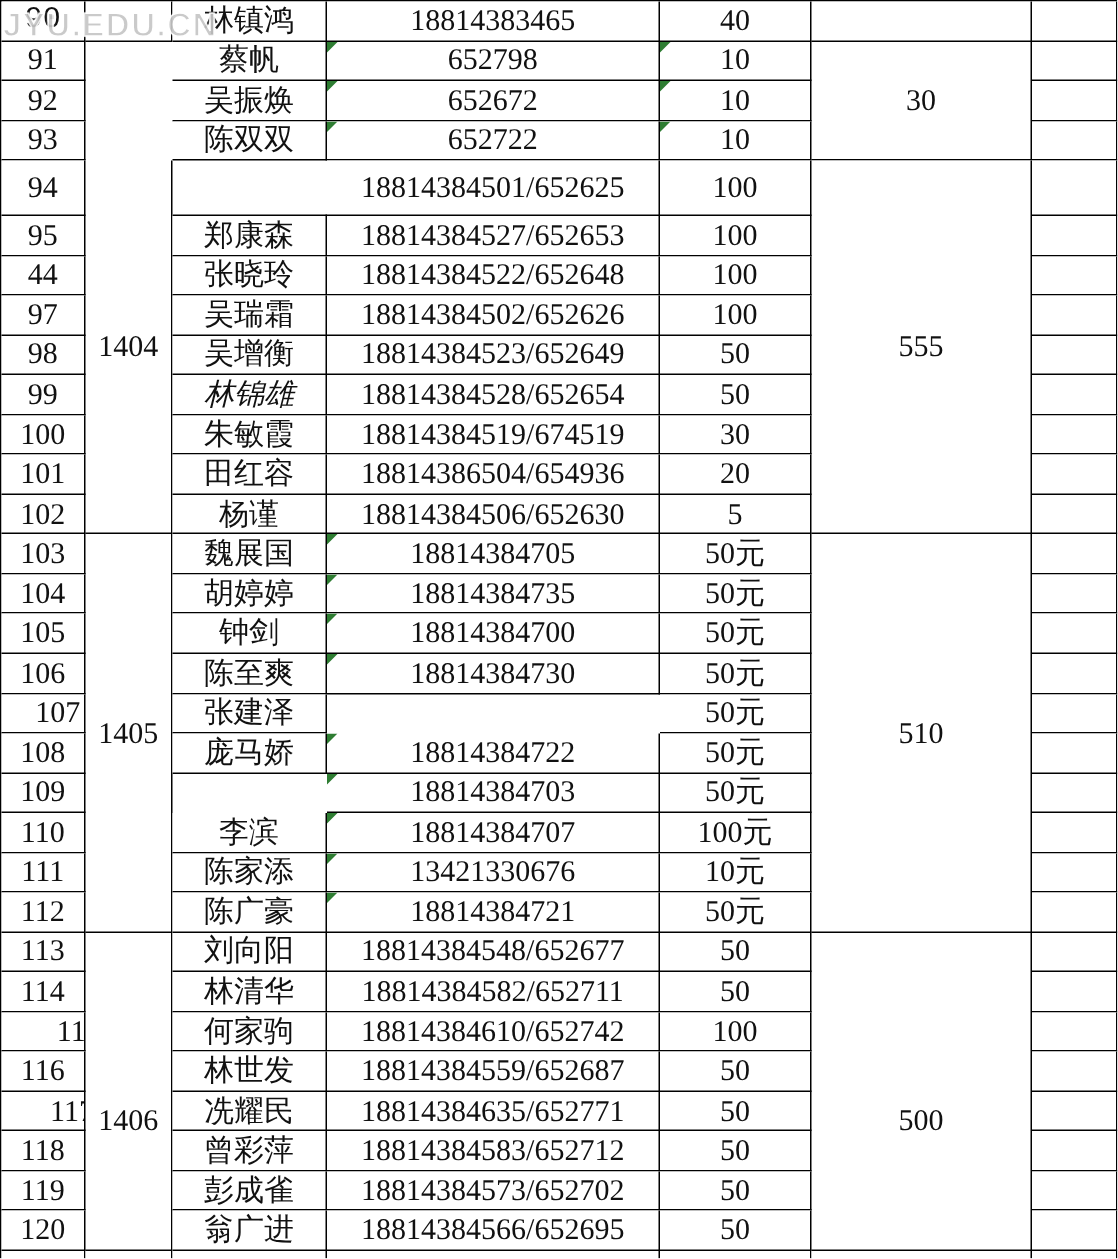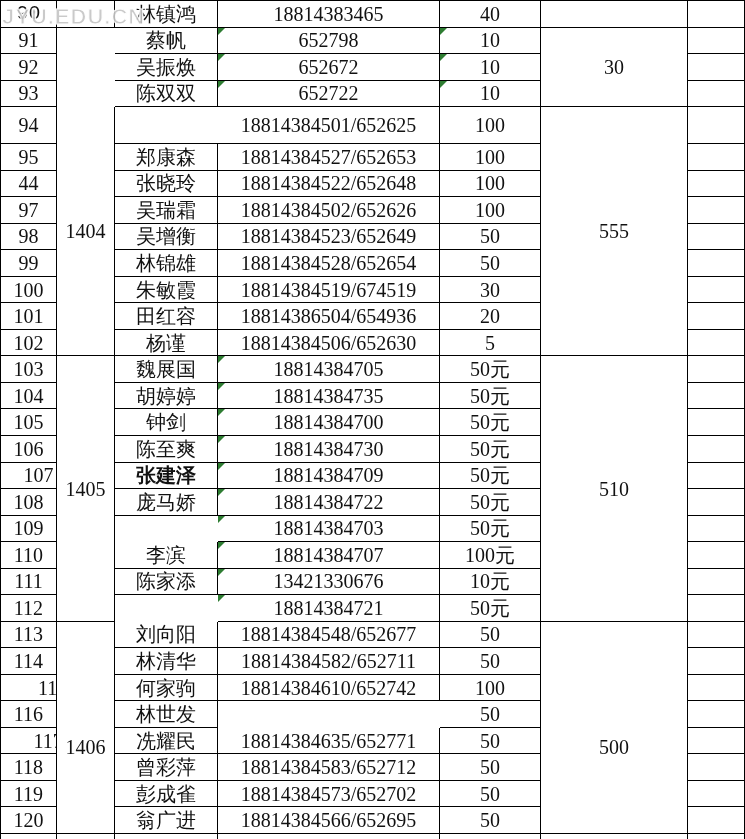--- a/index.html
+++ b/index.html
@@ -220,21 +220,21 @@
       </div>
       <div class="cell" style="grid-area: 9 / 5 / span 1;">
         <span class="txt">50</span>
       </div>
       <div class="cell" style="grid-area: 9 / 7 / span 1;">
         <span class="txt"></span>
       </div>
       <div class="cell" style="grid-area: 10 / 1 / span 1;">
         <span class="txt">99</span>
       </div>
-      <div class="cell" style="grid-area: 10 / 3 / span 1;">
+      <div class="cell" style="grid-area: 10 / 3 / span 1; font-style: italic;">
         <span class="txt">林锦雄</span>
       </div>
       <div class="cell" style="grid-area: 10 / 4 / span 1;">
         <span class="txt">18814384528/652654</span>
       </div>
       <div class="cell" style="grid-area: 10 / 5 / span 1;">
         <span class="txt">50</span>
       </div>
       <div class="cell" style="grid-area: 10 / 7 / span 1;">
         <span class="txt"></span>
@@ -350,26 +350,22 @@
       </div>
       <div class="cell" style="grid-area: 17 / 5 / span 1;">
         <span class="txt">50元</span>
       </div>
       <div class="cell" style="grid-area: 17 / 7 / span 1;">
         <span class="txt"></span>
       </div>
       <div class="cell" style="grid-area: 18 / 1 / span 1; padding-left: 20px;">
         <span class="txt">107</span>
       </div>
-      <div class="cell" style="grid-area: 18 / 3 / span 1; font-weight: bold;">
+      <div class="cell" style="grid-area: 18 / 3 / span 1;">
         <span class="txt">张建泽</span>
-      </div>
-      <div class="cell" style="grid-area: 18 / 4 / span 1;">
-        <span class="tri"></span>
-        <span class="txt">18814384709</span>
       </div>
       <div class="cell" style="grid-area: 18 / 5 / span 1;">
         <span class="txt">50元</span>
       </div>
       <div class="cell" style="grid-area: 18 / 7 / span 1;">
         <span class="txt"></span>
       </div>
       <div class="cell" style="grid-area: 19 / 1 / span 1;">
         <span class="txt">108</span>
       </div>
@@ -427,20 +423,23 @@
       </div>
       <div class="cell" style="grid-area: 22 / 5 / span 1;">
         <span class="txt">10元</span>
       </div>
       <div class="cell" style="grid-area: 22 / 7 / span 1;">
         <span class="txt"></span>
       </div>
       <div class="cell" style="grid-area: 23 / 1 / span 1;">
         <span class="txt">112</span>
       </div>
+      <div class="cell" style="grid-area: 23 / 3 / span 1;">
+        <span class="txt">陈广豪</span>
+      </div>
       <div class="cell" style="grid-area: 23 / 4 / span 1;">
         <span class="tri"></span>
         <span class="txt">18814384721</span>
       </div>
       <div class="cell" style="grid-area: 23 / 5 / span 1;">
         <span class="txt">50元</span>
       </div>
       <div class="cell" style="grid-area: 23 / 7 / span 1;">
         <span class="txt"></span>
       </div>
@@ -493,20 +492,23 @@
         <span class="txt">100</span>
       </div>
       <div class="cell" style="grid-area: 26 / 7 / span 1;">
         <span class="txt"></span>
       </div>
       <div class="cell" style="grid-area: 27 / 1 / span 1;">
         <span class="txt">116</span>
       </div>
       <div class="cell" style="grid-area: 27 / 3 / span 1;">
         <span class="txt">林世发</span>
+      </div>
+      <div class="cell" style="grid-area: 27 / 4 / span 1;">
+        <span class="txt">18814384559/652687</span>
       </div>
       <div class="cell" style="grid-area: 27 / 5 / span 1;">
         <span class="txt">50</span>
       </div>
       <div class="cell" style="grid-area: 27 / 7 / span 1;">
         <span class="txt"></span>
       </div>
       <div class="cell" style="grid-area: 28 / 1 / span 1; padding-left: 39px;">
         <span class="txt">117</span>
       </div>

